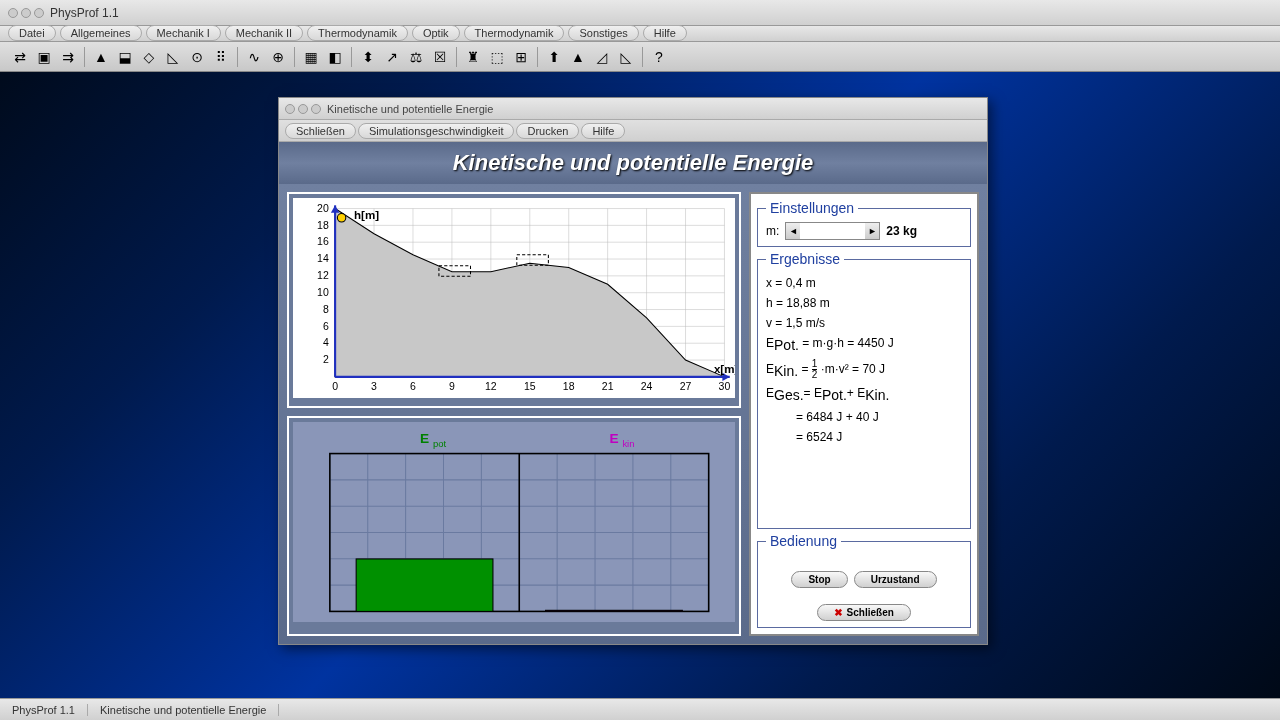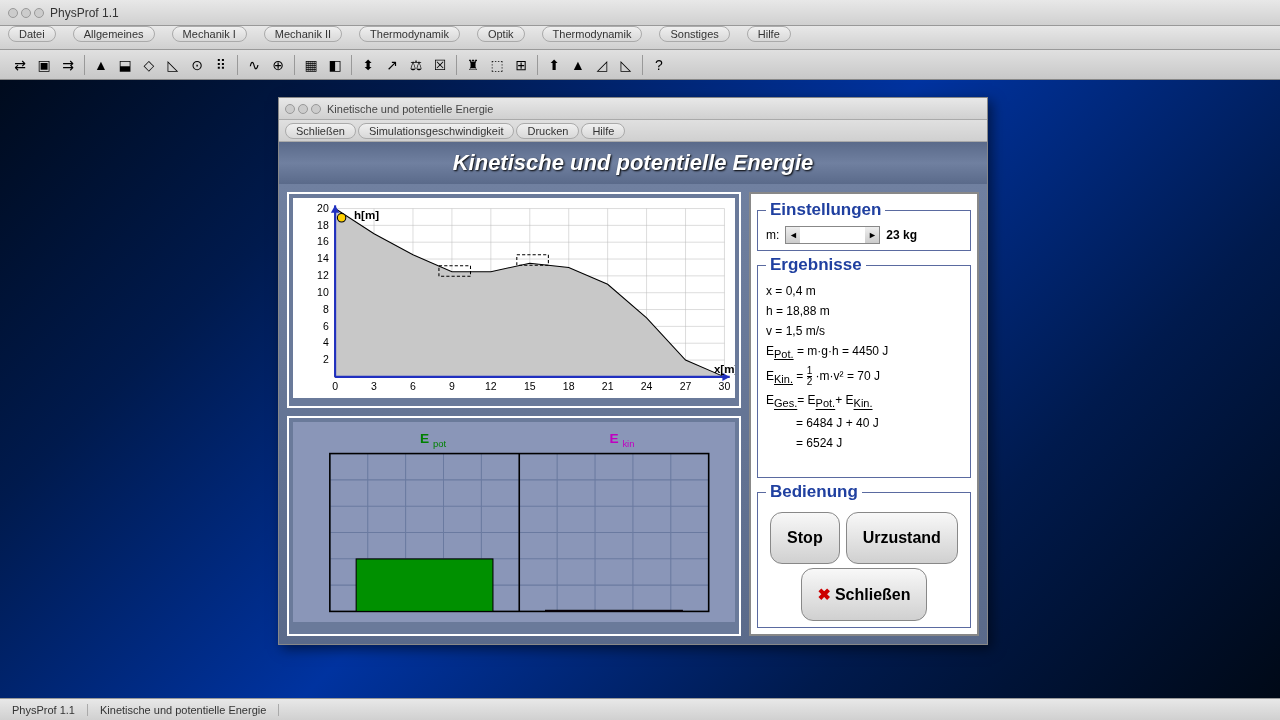--- a/index.html
+++ b/index.html
@@ -1,44 +1,44 @@
 <!DOCTYPE html>
 <html><head>
 <meta charset="utf-8">
 <style>
 * { box-sizing: border-box; margin: 0; padding: 0; font-family: Arial, sans-serif; }
 body { width: 1280px; height: 720px; background: linear-gradient(135deg, #000814 0%, #001a4d 25%, #0033a0 50%, #001a4d 75%, #000814 100%); overflow: hidden; }
 .main-title { background: linear-gradient(#e8e8e8, #d0d0d0); height: 26px; display: flex; align-items: center; padding: 0 8px; border-bottom: 1px solid #999; font-size: 12px; color: #333; }
 .title-dots { display: flex; gap: 3px; margin-right: 6px; }
 .dot { width: 10px; height: 10px; border-radius: 50%; background: #ccc; border: 1px solid #999; }
-.menu-bar { background: linear-gradient(#e8e8e8, #d0d0d0); height: 24px; display: flex; align-items: flex-start; padding: 0 8px; gap: 17px; border-bottom: 1px solid #999; }
+.menu-bar { background: linear-gradient(#e8e8e8, #d0d0d0); height: 16px; display: flex; align-items: flex-end; padding: 0 8px; gap: 4px; border-bottom: 1px solid #999; }
 .menu-item { background: linear-gradient(#f0f0f0, #d8d8d8); border: 1px solid #aaa; border-radius: 10px; padding: 1px 10px; font-size: 11px; color: #333; cursor: pointer; }
 .toolbar { background: linear-gradient(#e0e0e0, #c8c8c8); height: 30px; display: flex; align-items: center; padding: 0 8px; gap: 0; border-bottom: 1px solid #888; }
 .tool-icon { width: 24px; height: 24px; display: flex; align-items: center; justify-content: center; font-size: 14px; cursor: pointer; }
 .tool-sep { width: 1px; height: 20px; background: #999; margin: 0 4px; }
 .child-window { position: absolute; left: 278px; top: 97px; width: 710px; height: 548px; background: #d8dae0; border: 1px solid #888; box-shadow: 4px 4px 12px rgba(0,0,0,0.5); }
 .child-title { background: linear-gradient(#e8e8e8, #d0d0d0); height: 22px; display: flex; align-items: center; padding: 0 6px; font-size: 11px; border-bottom: 1px solid #aaa; color: #444; }
 .child-menu { background: linear-gradient(#e0e0e0, #d0d0d0); height: 22px; display: flex; align-items: center; padding: 0 6px; gap: 2px; border-bottom: 1px solid #aaa; }
 .child-heading { background: linear-gradient(#5a6a8a, #7080a0, #5a6a8a); height: 42px; display: flex; align-items: center; justify-content: center; color: #fff; font-style: italic; font-weight: bold; font-size: 22px; text-shadow: 1px 1px 2px #000; }
 .child-body { display: flex; padding: 8px; gap: 8px; height: calc(100% - 86px); background: linear-gradient(#7080a0,#5a6a8a); }
 .left-col { display: flex; flex-direction: column; gap: 8px; flex: 1; }
 .panel-frame { background: #6a7a9a; border: 2px solid #fff; padding: 4px; }
 .plot { background: #fff; width: 100%; }
 .bar-plot { background: #8a96b8; width: 100%; }
 .right-col { width: 230px; background: #fff; border: 2px solid #888; padding: 6px; display: flex; flex-direction: column; gap: 4px; }
 fieldset { border: 1px solid #5a6aa0; padding: 6px 8px; font-size: 12px; }
-legend { color: #2040a0; font-weight: bold; font-size: 17px; padding: 0 4px; }
+legend { color: #2040a0; font-weight: normal; font-size: 14px; padding: 0 4px; }
 .setting-row { display: flex; align-items: center; gap: 6px; font-size: 12px; }
 .slider { display: flex; align-items: center; border: 1px solid #888; height: 18px; width: 95px; background: #fff; }
 .slider-btn { width: 14px; height: 100%; display: flex; align-items: center; justify-content: center; background: linear-gradient(#eee,#ccc); font-size: 9px; cursor: pointer; }
 .slider-track { flex: 1; height: 100%; background: #fff; }
 .result-line { font-size: 12px; padding: 3px 0; }
-.sub { font-size: 11px; vertical-align: sub; text-decoration: underline; }
+.sub { font-size: 14px; vertical-align: sub; }
 .btn-row { display: flex; gap: 6px; justify-content: center; margin-top: 4px; }
-.action-btn { background: linear-gradient(#f8f8f8, #d0d0d0); border: 1px solid #888; border-radius: 12px; padding: 16px 16px; font-size: 16px; font-weight: bold; cursor: pointer; display: flex; align-items: center; gap: 4px; }
+.action-btn { background: linear-gradient(#f8f8f8, #d0d0d0); border: 1px solid #888; border-radius: 12px; padding: 2px 16px; font-size: 10px; font-weight: bold; cursor: pointer; display: flex; align-items: center; gap: 4px; margin-top: 12px; }
 .status-bar { position: absolute; bottom: 0; left: 0; right: 0; height: 22px; background: linear-gradient(#e8e8e8,#d0d0d0); border-top: 1px solid #999; display: flex; align-items: center; font-size: 11px; color: #333; }
 .status-cell { padding: 0 12px; border-right: 1px solid #aaa; }
 .frac { display: inline-block; text-align: center; vertical-align: middle; font-size: 10px; line-height: 1; }
 .frac-top { border-bottom: 1px solid #000; display: block; }
 </style>
 </head>
 <body>
 
 <div class="main-title">
   <div class="title-dots">

